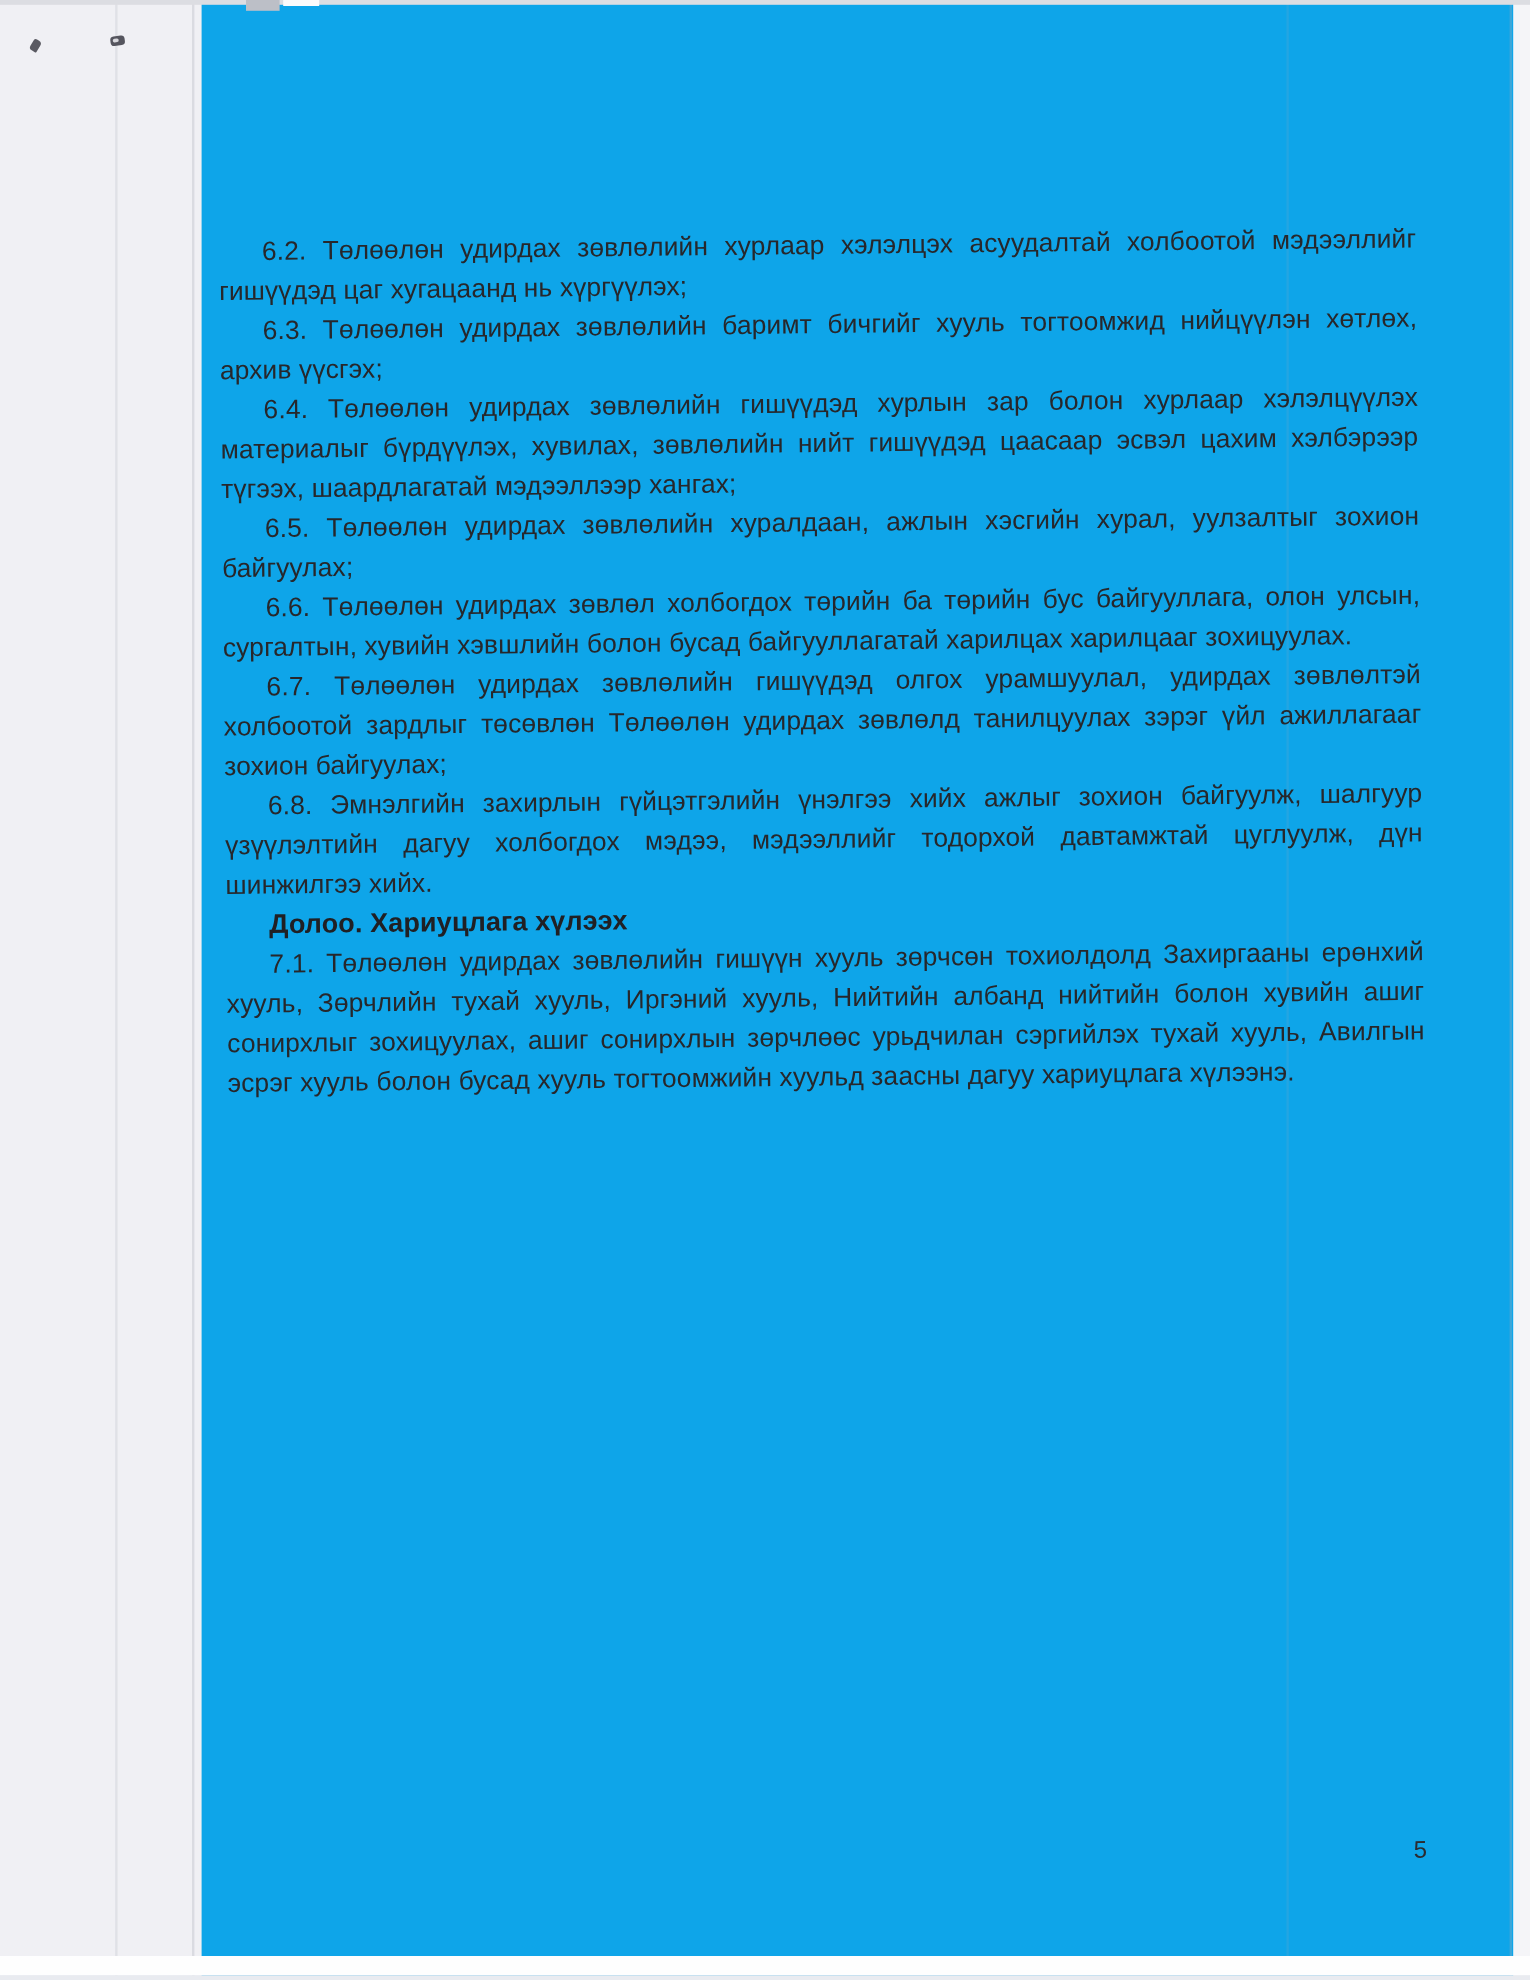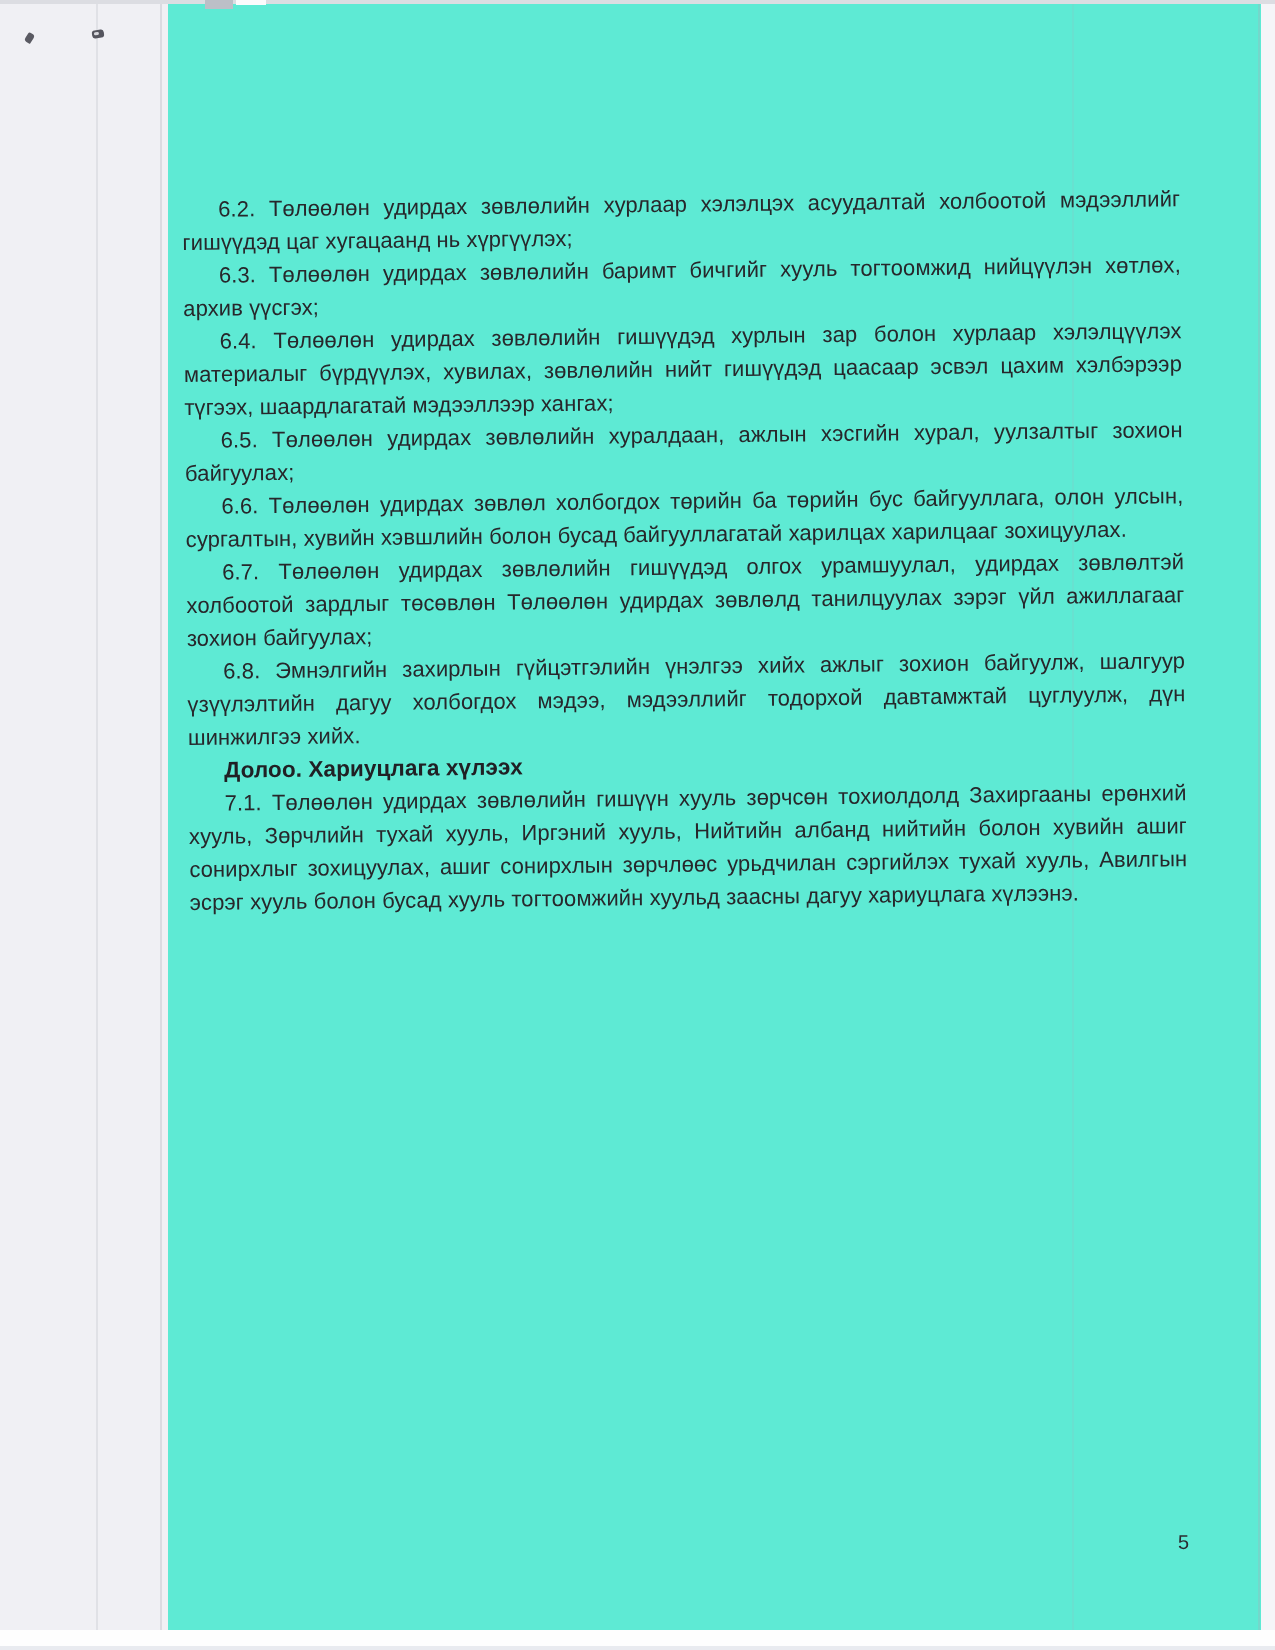--- a/index.html
+++ b/index.html
@@ -6,21 +6,21 @@
     margin: 0;
     padding: 0;
     background: #e9eaee;
     font-family: "Liberation Sans", sans-serif;
   }
   .page {
     position: relative;
     width: 1275px;
     height: 1650px;
     margin: 0 auto;
-    background: #5eead4;
+    background: #0ea5e9;
     overflow: hidden;
     color: #26262a;
   }
   
   .left-band {
     position: absolute;
     left: 0; top: 0;
     width: 168px; height: 100%;
     background: #f0f0f4;
   }

